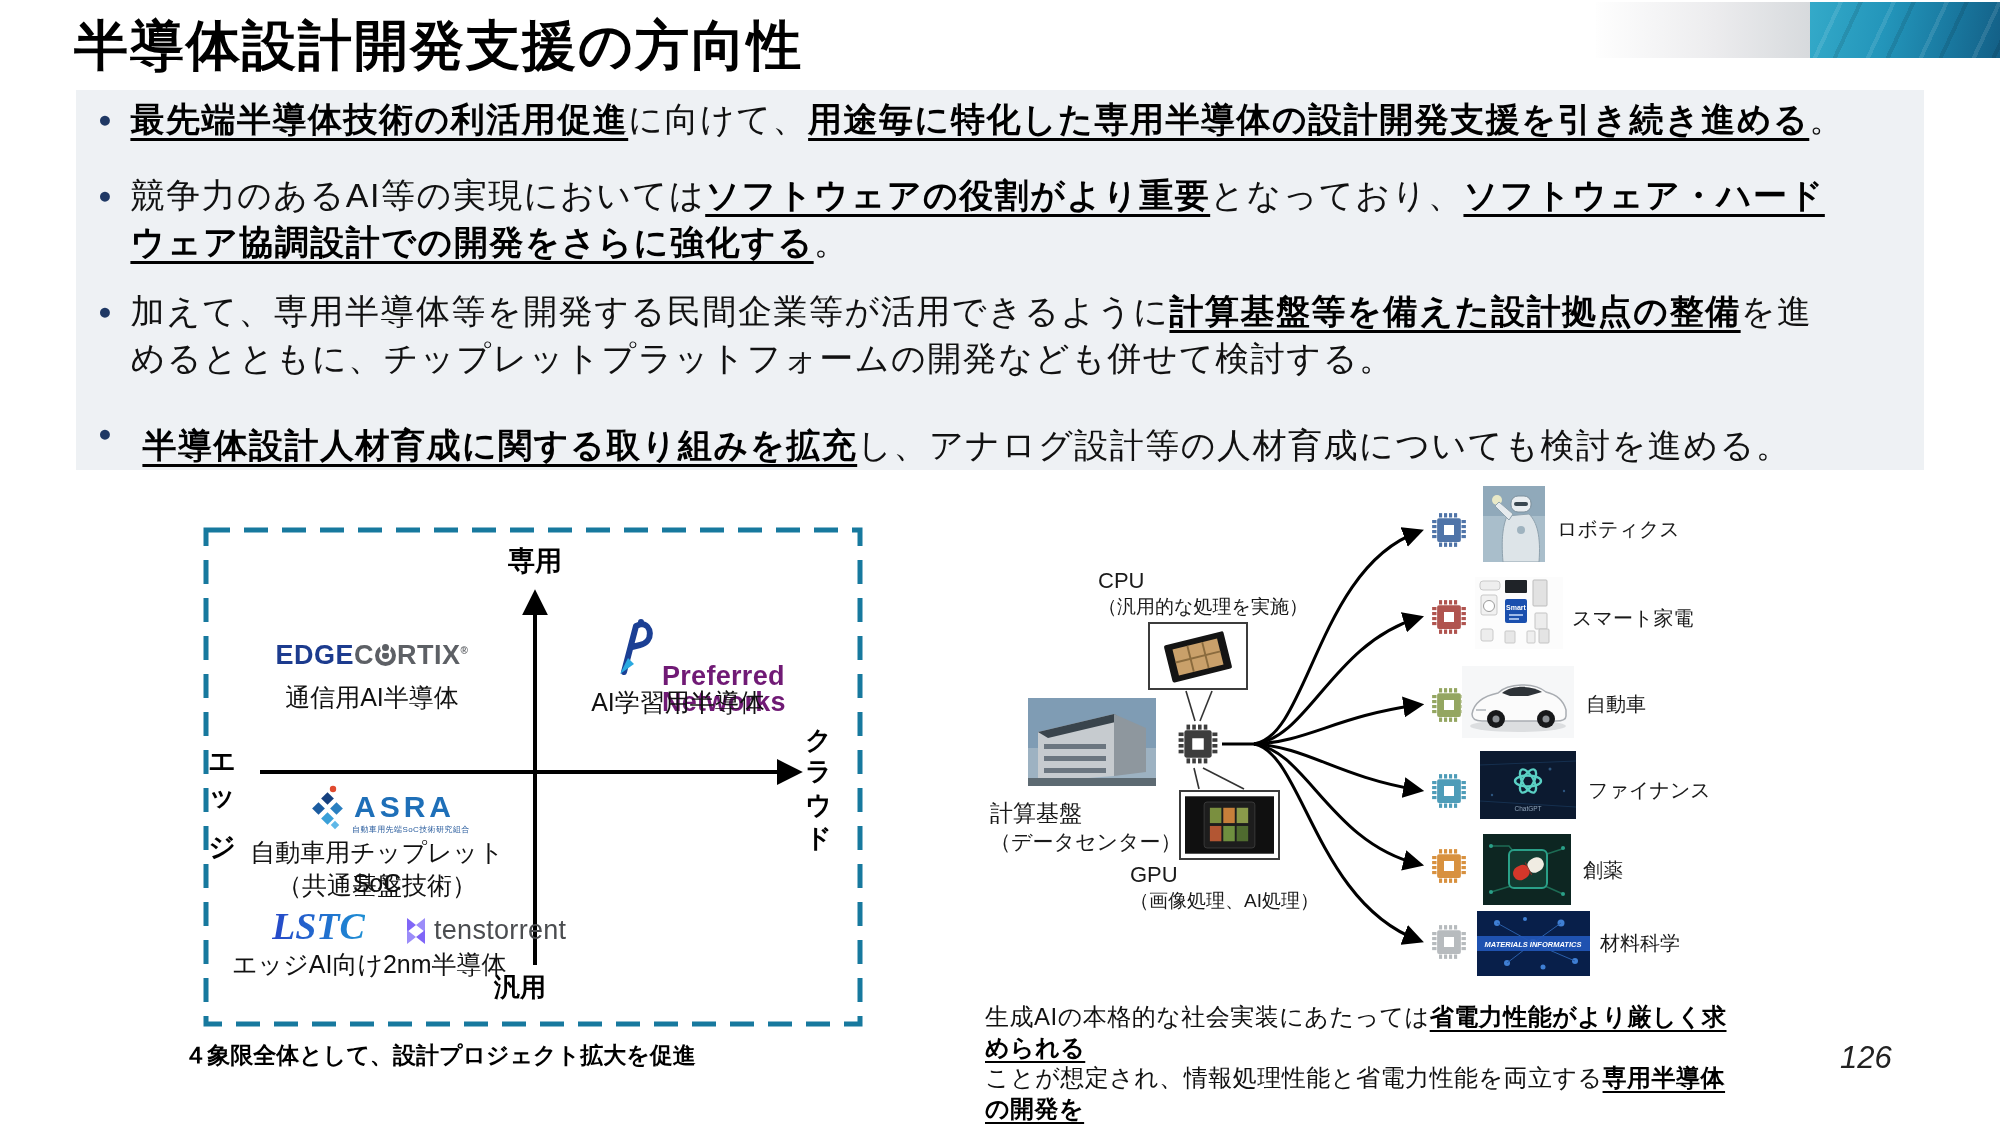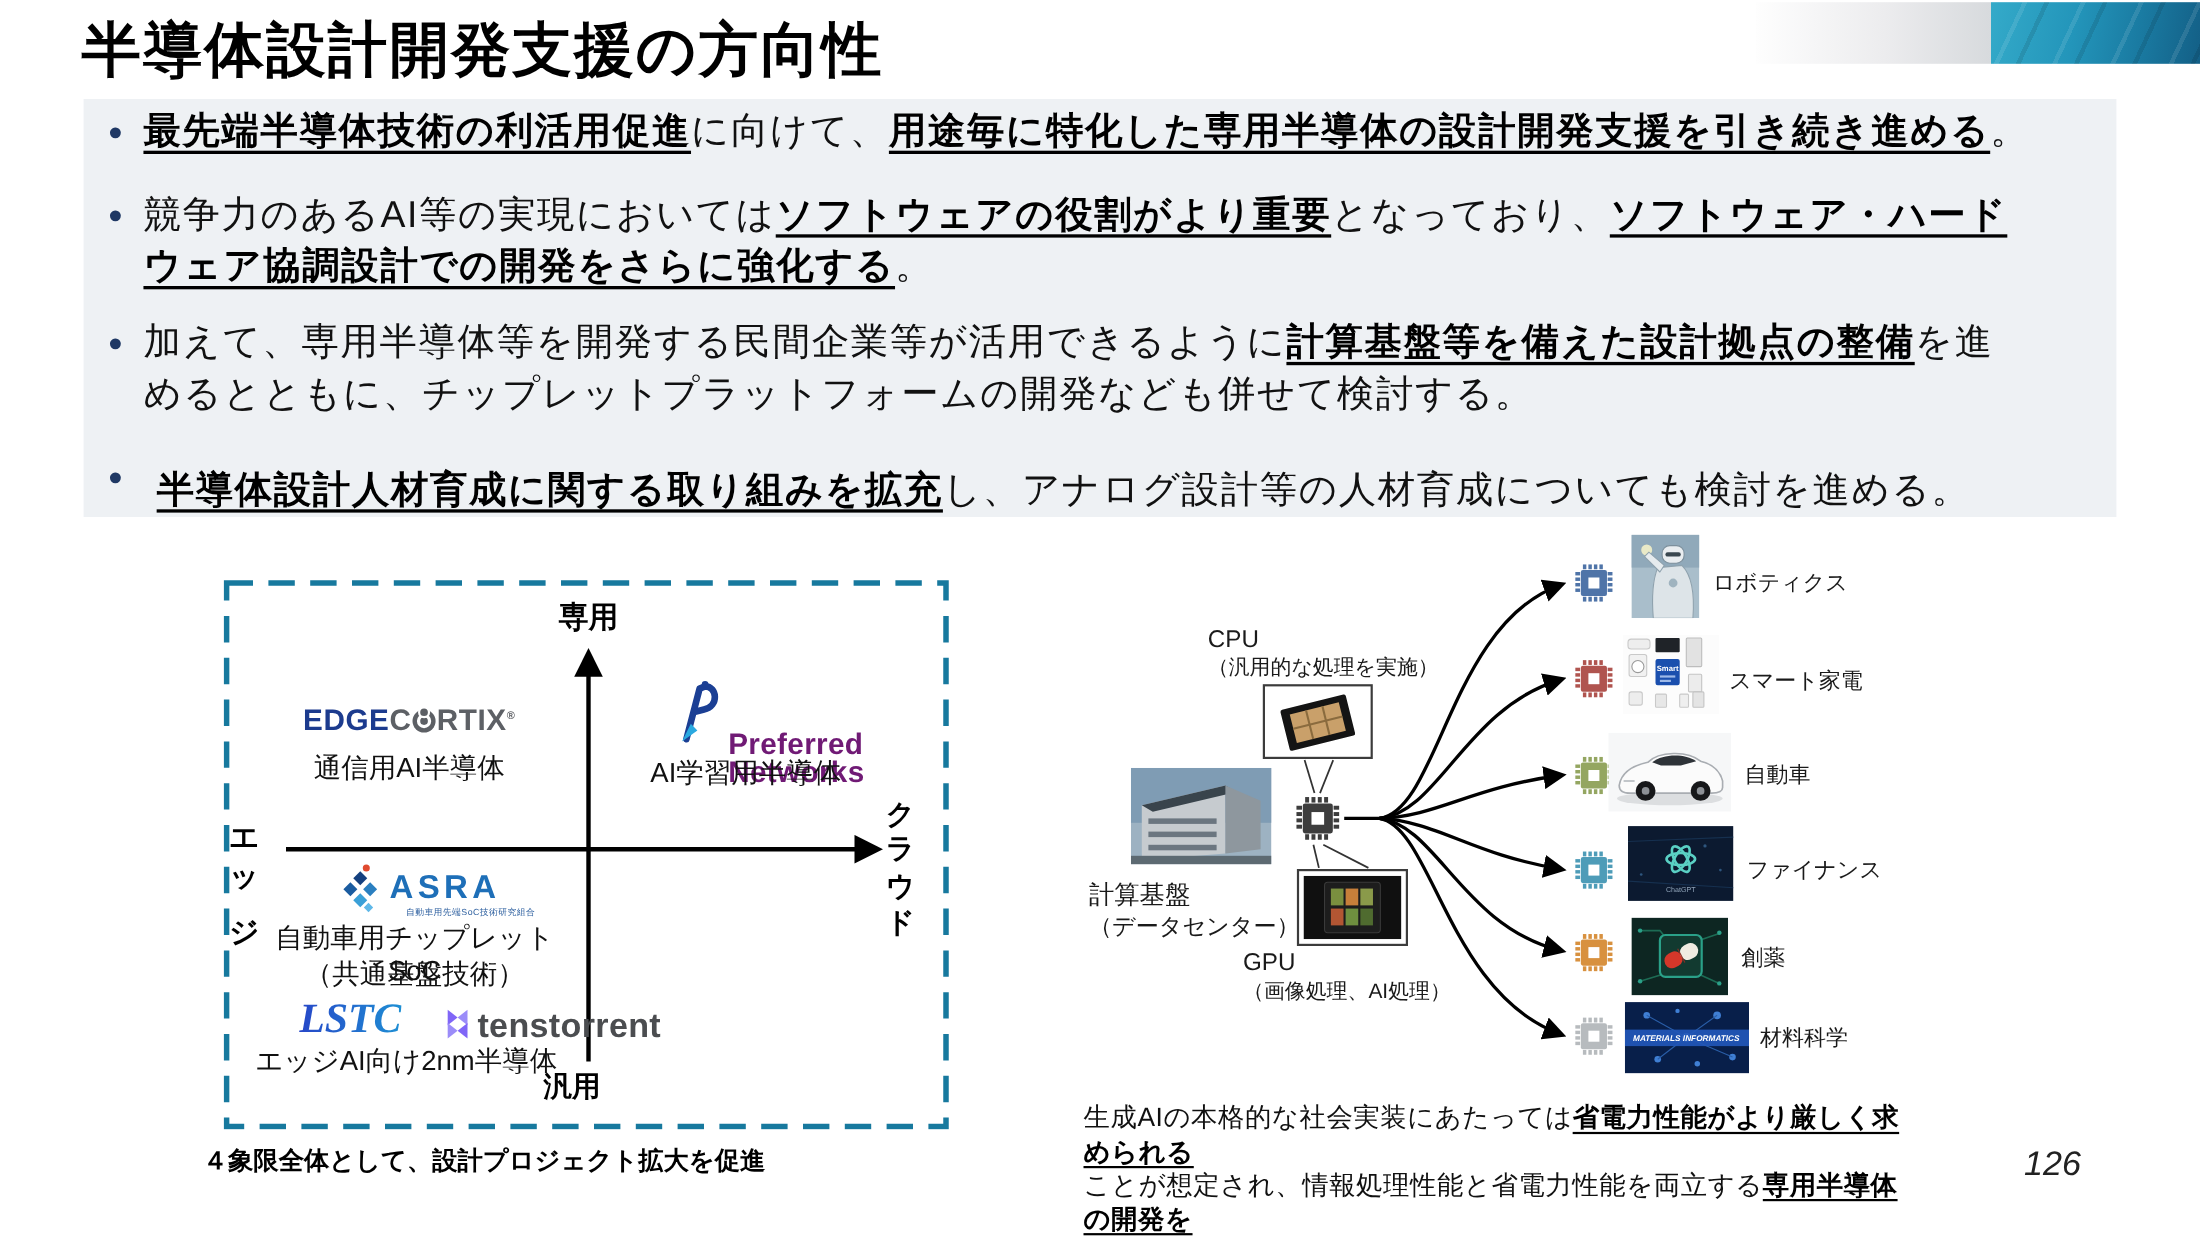--- a/index.html
+++ b/index.html
@@ -29,25 +29,25 @@
   .vtext{writing-mode:vertical-rl;text-orientation:upright;line-height:1;}
   .center{text-align:center;}
   #ec-logo{font-size:27px;font-weight:800;letter-spacing:.5px;white-space:nowrap;}
   .ec-blue{color:#1c3b8e;} .ec-gray{color:#5d6065;}
   .ec-o{display:inline-block;width:21px;height:21px;border-radius:50%;background:#5d6065;position:relative;vertical-align:-2px;margin:0 1px;}
   .ec-o::before{content:"";position:absolute;inset:4px;border:3px solid #fff;border-radius:50%;}
   .ec-o::after{content:"";position:absolute;width:7px;height:7px;background:#5d6065;border:2px solid #fff;border-radius:50%;left:5px;top:-3px;}
   .ec-reg{font-size:10px;color:#5d6065;vertical-align:super;}
   #pn-text{font-size:27px;font-weight:700;color:#701a75;line-height:26px;letter-spacing:.3px;margin-top:41px;}
   #asra-name{font-size:30px;font-weight:700;color:#1e6fb8;letter-spacing:4px;}
-  #asra-sub{font-size:8px;color:#2a5d9e;letter-spacing:.4px;white-space:nowrap;margin-left:17px;}
+  #asra-sub{font-size:8px;color:#2a5d9e;letter-spacing:.4px;white-space:nowrap;}
   #lstc-name{font-family:"Liberation Serif","DejaVu Serif",serif;font-style:italic;font-weight:700;
      font-size:38px;background:linear-gradient(90deg,#2647c8,#1e8fd4);
      -webkit-background-clip:text;background-clip:text;color:transparent;}
-  #tt-text{font-size:31px;color:#4b4d50;font-weight:700;letter-spacing:.3px;}
+  #tt-text{font-size:27px;color:#4b4d50;font-weight:400;letter-spacing:.3px;}
   .sub-label{font-size:25px;color:#111;}
   #q-caption{font-size:23px;font-weight:800;color:#000;}
 
   
   .photo{position:absolute;overflow:hidden;}
   .photo svg{display:block;width:100%;height:100%;}
   .chip{position:absolute;}
   .io-label{position:absolute;font-size:20px;color:#1a1a1a;white-space:nowrap;}
   .diag-label{position:absolute;text-align:left;color:#1a1a1a;white-space:nowrap;}
   .frame{position:absolute;background:#fff;border:2px solid #3c3c3c;box-sizing:border-box;padding:4px;}

